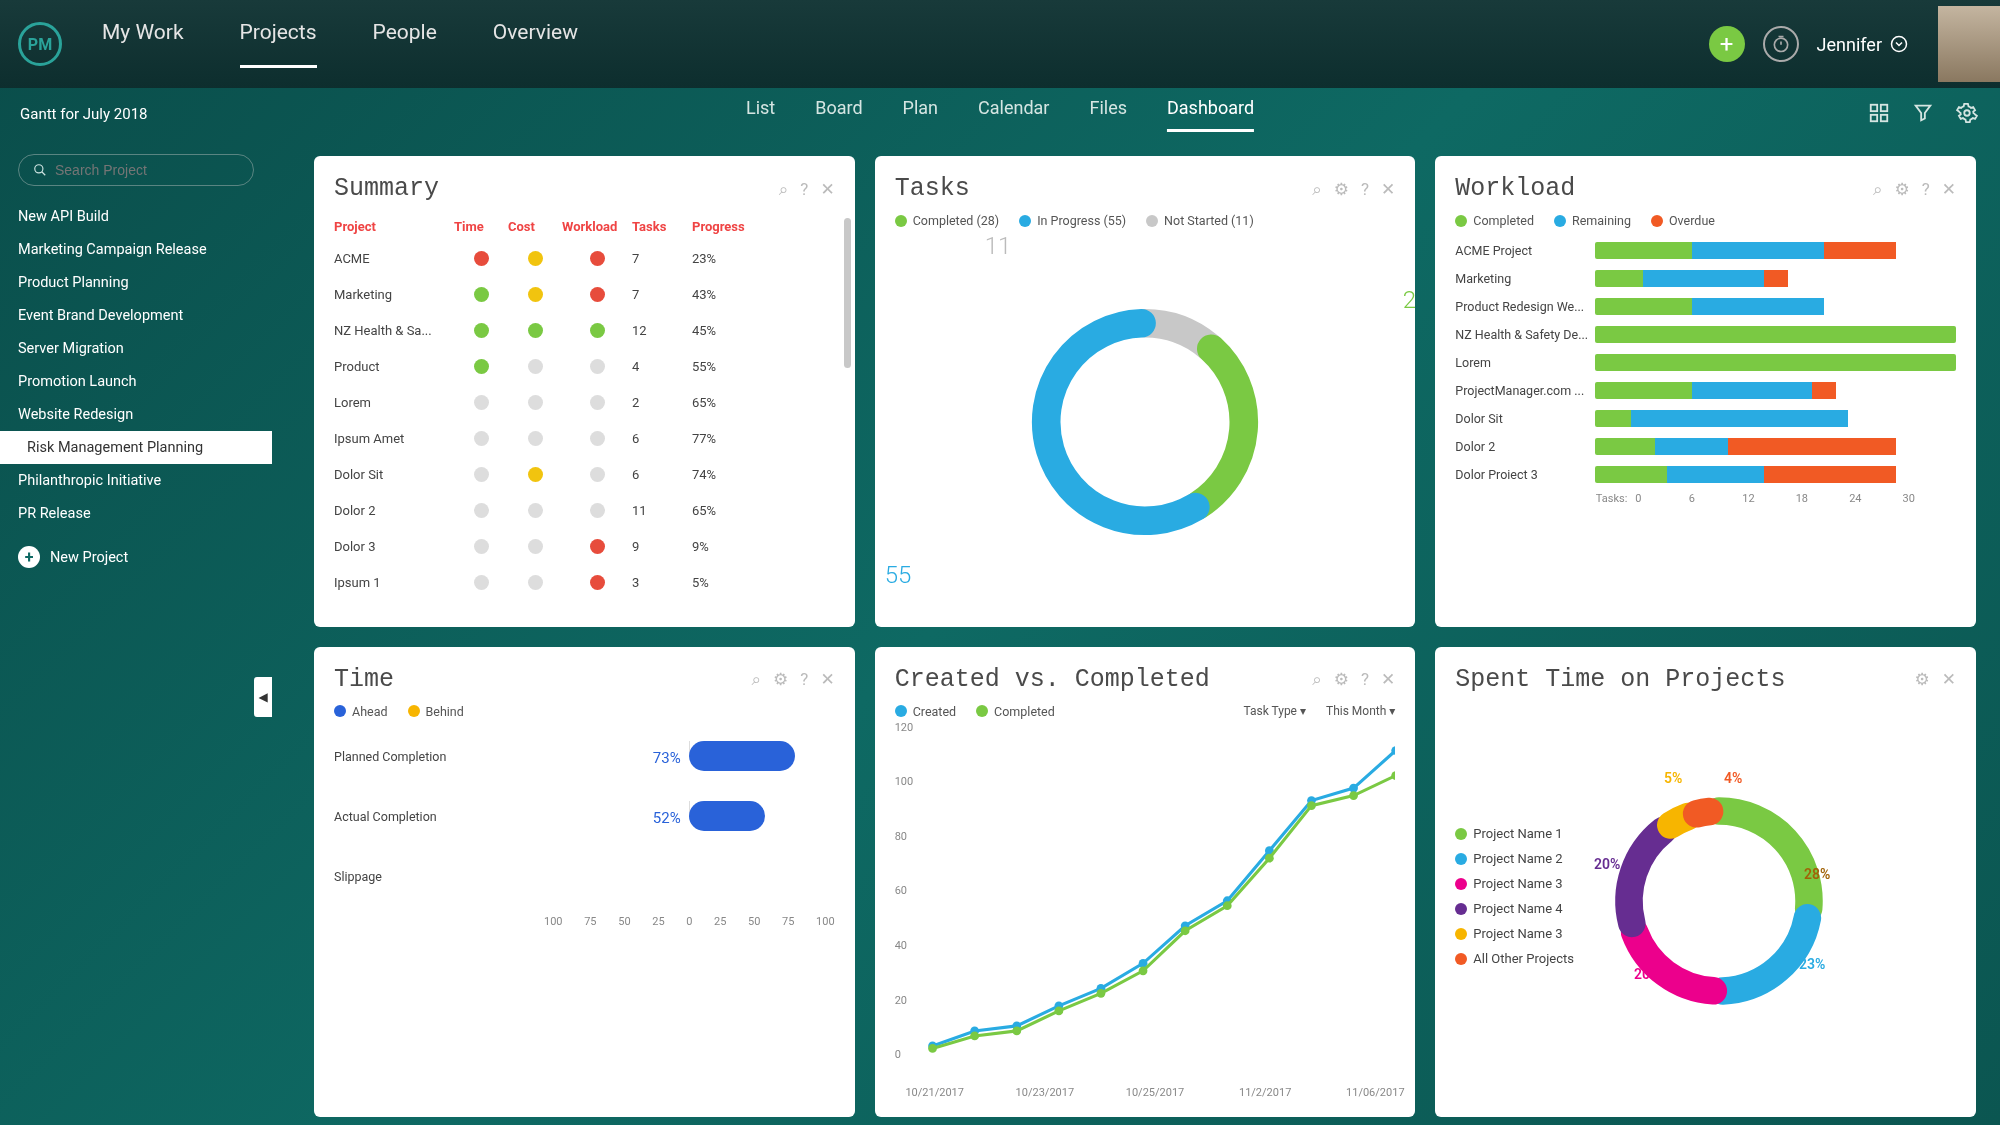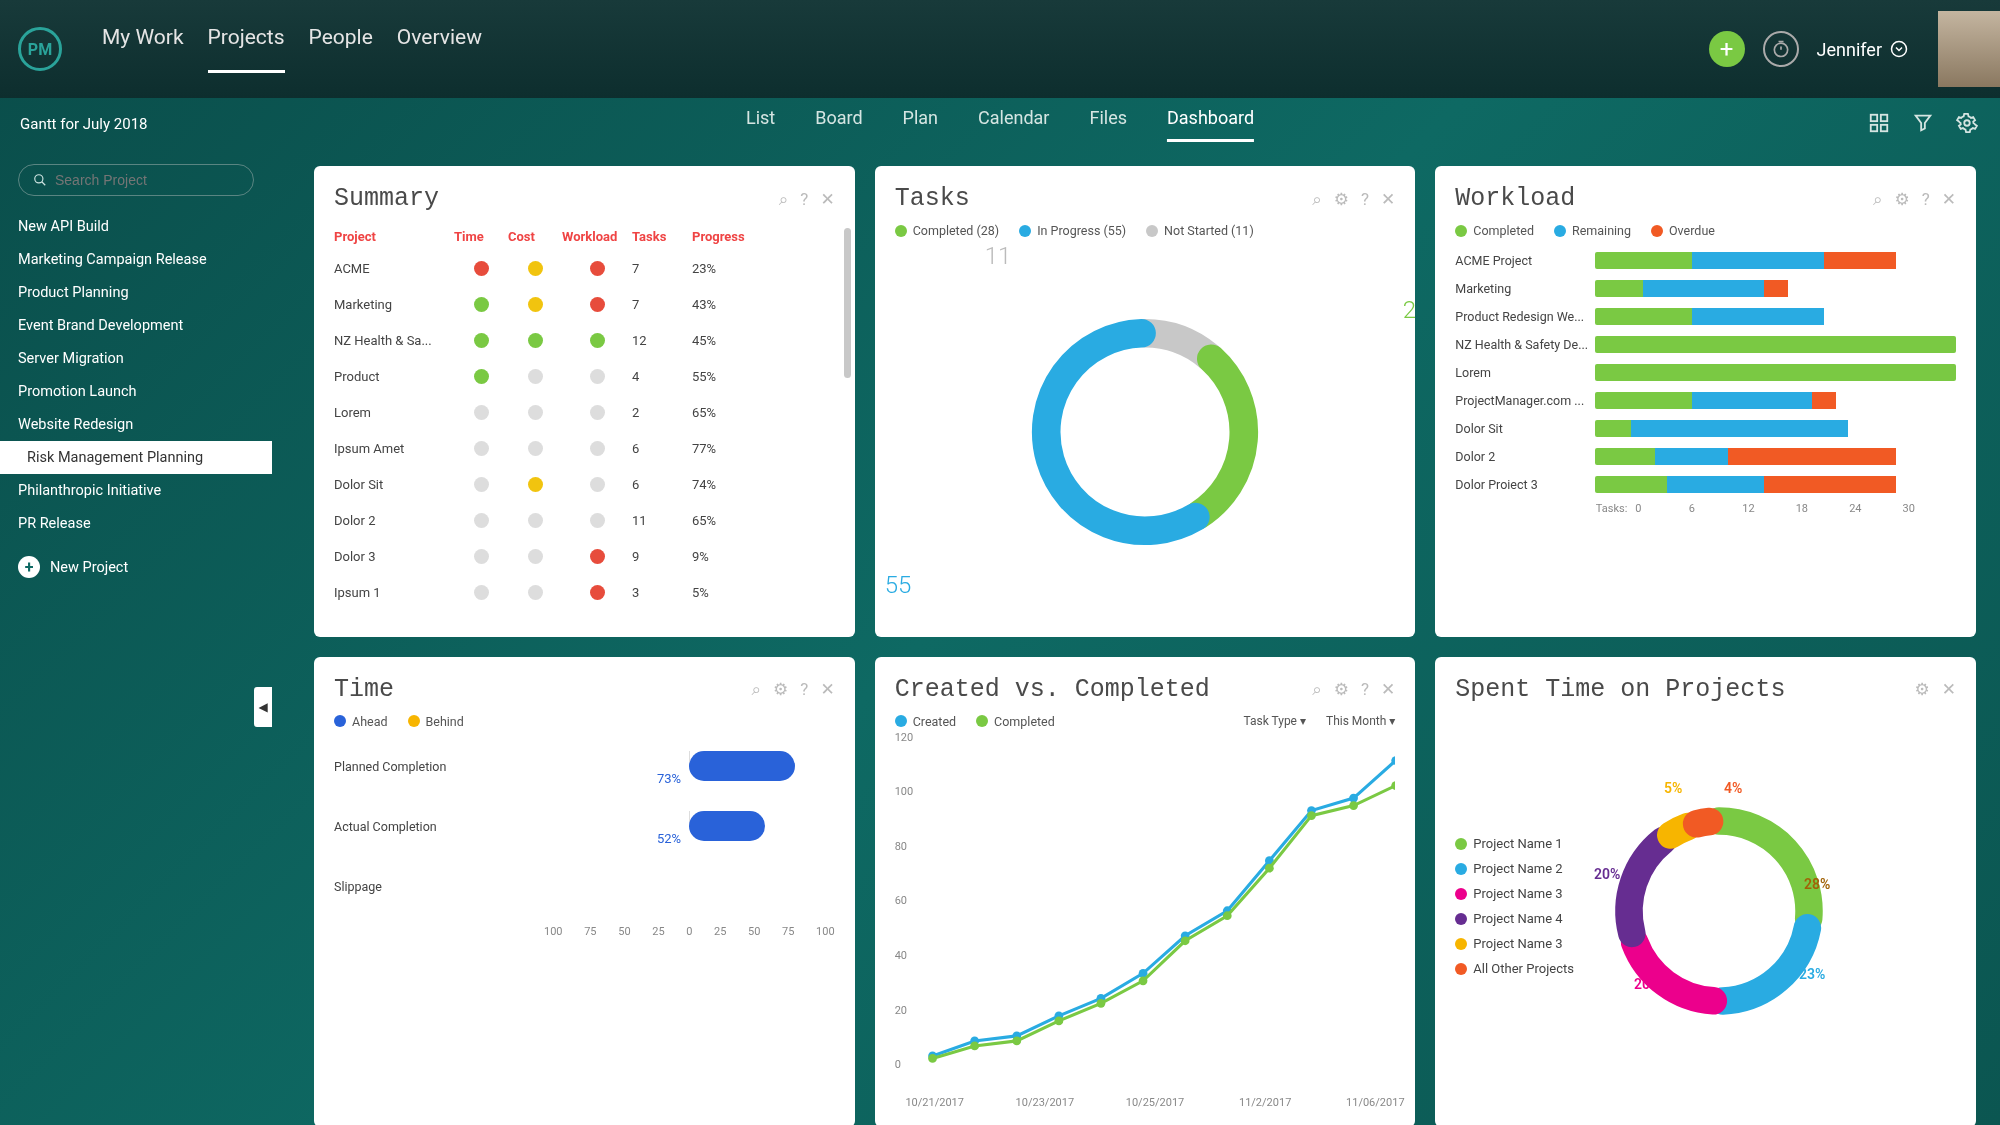--- a/index.html
+++ b/index.html
@@ -1,19 +1,19 @@
 <!DOCTYPE html>
 <html><head>
 <meta charset="utf-8">
 <style>
 * { box-sizing: border-box; margin: 0; padding: 0; }
 body { font-family: -apple-system, "Segoe UI", Roboto, sans-serif; background: linear-gradient(135deg,#0a4d4a 0%,#0e6963 50%,#0b5651 100%); width: 2000px; height: 1125px; overflow: hidden; color: #333; }
-.topbar { height: 98px; background: linear-gradient(180deg,#183a3a 0%,#0d2e2e 100%); display: flex; align-items: center; padding: 0 0 0 18px; color: #fff; }
+.topbar { height: 88px; background: linear-gradient(180deg,#183a3a 0%,#0d2e2e 100%); display: flex; align-items: center; padding: 0 0 0 18px; color: #fff; }
 .logo { width: 44px; height: 44px; border-radius: 50%; border: 3px solid #2aa39a; display: flex; align-items: center; justify-content: center; font-weight: 700; font-size: 16px; color: #2aa39a; margin-right: 40px; }
-.nav { display: flex; gap: 24px; }
+.nav { display: flex; gap: 56px; }
 .nav-item { font-size: 21px; color: #e5e5e5; cursor: pointer; padding-bottom: 24px; position: relative; }
 .nav-item.active::after { content: ""; position: absolute; bottom: 0; left: 0; right: 0; height: 3px; background: #fff; }
 .top-right { margin-left: auto; display: flex; align-items: center; gap: 18px; padding-right: 0; }
 .add-btn { width: 36px; height: 36px; border-radius: 50%; background: #7ac943; display: flex; align-items: center; justify-content: center; color: #fff; font-size: 24px; }
 .timer-btn { width: 36px; height: 36px; border-radius: 50%; border: 2px solid #aaa; display: flex; align-items: center; justify-content: center; }
 .user { display: flex; align-items: center; gap: 8px; font-size: 18px; margin-right: 12px; }
 .avatar { width: 62px; height: 76px; background: linear-gradient(180deg,#c4b5a0 0%,#8a7860 100%); }
 .subbar { height: 52px; display: flex; align-items: center; padding: 0 20px; color: #fff; position: relative; }
 .crumb { font-size: 15px; }
 .subnav { position: absolute; left: 50%; transform: translateX(-50%); display: flex; gap: 40px; }
@@ -60,21 +60,21 @@
 .wl-bar { flex: 1; height: 17px; display: flex; border-radius: 2px; overflow: hidden; }
 .wl-seg { height: 100%; }
 .wl-axis { display: flex; margin-left: 140px; font-size: 11px; color: #888; margin-top: 4px; }
 .wl-axis span { flex: 1; text-align: left; }
 
 .time-body { flex: 1; position: relative; font-size: 12.5px; }
 .time-row { display: flex; align-items: center; height: 60px; }
 .time-label { width: 210px; color: #444; }
 .time-bar-area { flex: 1; position: relative; height: 32px; }
 .time-bar { position: absolute; height: 30px; border-radius: 15px; }
-.time-val { position: absolute; font-size: 13px; top: 20px; }
+.time-val { position: absolute; font-size: 15px; top: 8px; }
 .time-axis { display: flex; margin-left: 210px; font-size: 11px; color: #888; justify-content: space-between; margin-top: 8px; }
 .time-center { position: absolute; left: 50%; top: 0; bottom: 20px; width: 1px; background: #ddd; }
 
 .cvc-opts { margin-left: auto; display: flex; gap: 20px; font-size: 12px; color: #555; }
 .cvc-body { flex: 1; position: relative; }
 .cvc-svg { width: 100%; height: 100%; }
 .cvc-ylabel { position: absolute; font-size: 11px; color: #888; left: 0; transform: translateY(-50%); }
 .cvc-xlabel { position: absolute; font-size: 11px; color: #888; bottom: 0; transform: translateX(-50%); }
 
 .st-body { flex: 1; display: flex; align-items: center; gap: 20px; }

